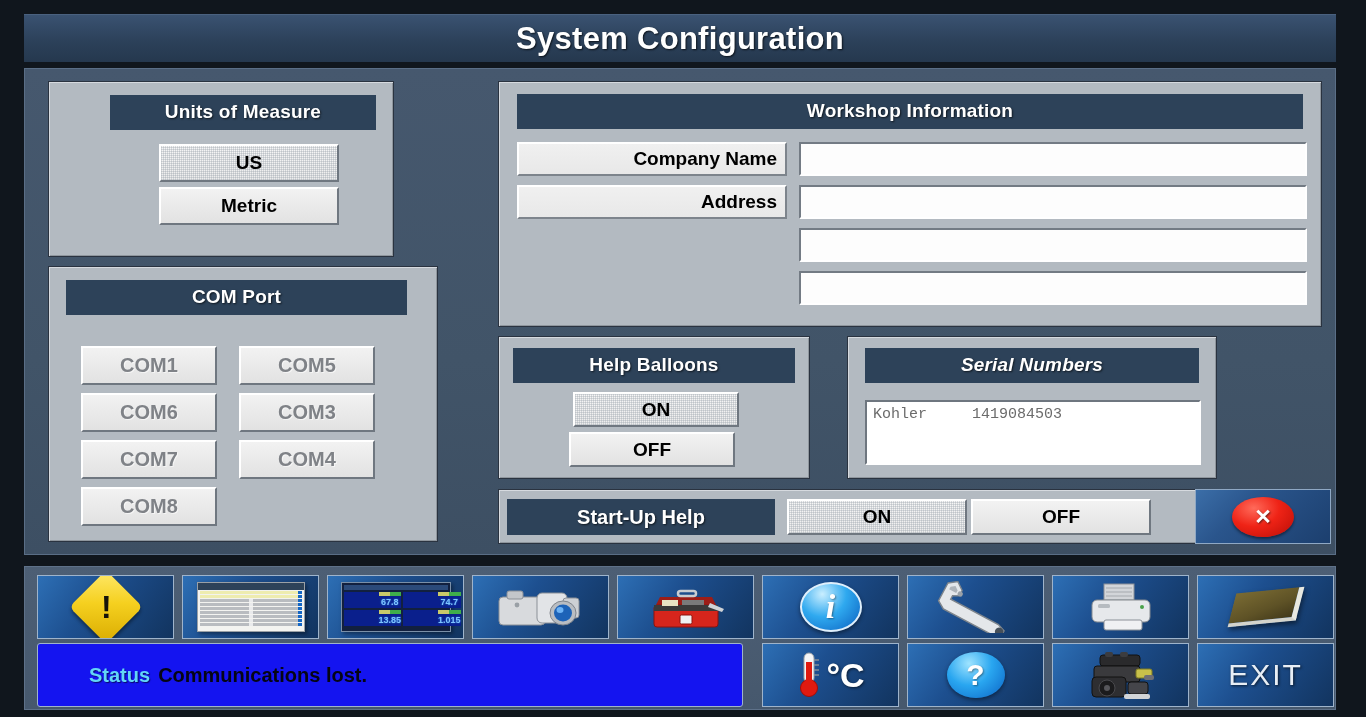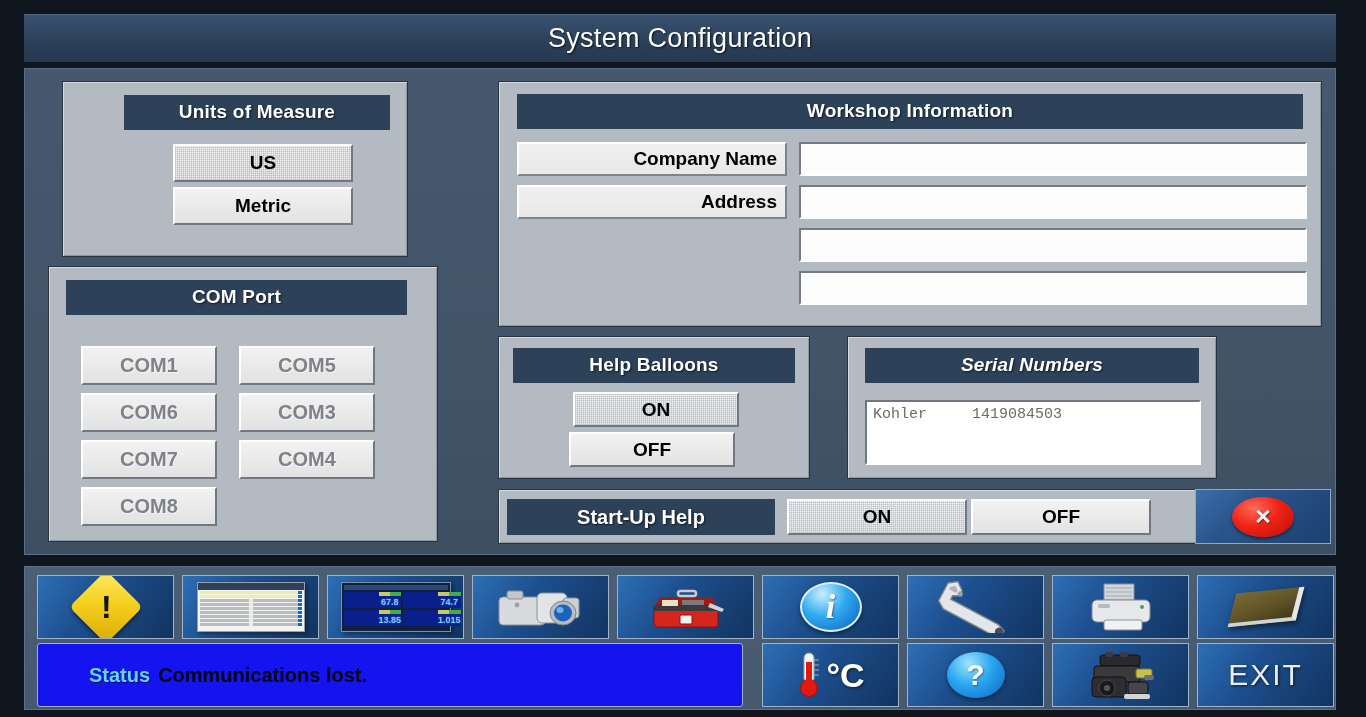--- a/index.html
+++ b/index.html
@@ -18,22 +18,22 @@
     left: 24px; top: 14px;
     width: 1312px; height: 48px;
     background: linear-gradient(180deg, #3a5271 0%, #2c415a 55%, #25384e 100%);
     border-top: 1px solid #4a617f;
     display: flex;
     align-items: center;
     justify-content: center;
   }
   .title-bar .title {
     color: #ffffff;
-    font-size: 27px;
-    font-weight: normal;
+    font-size: 31px;
+    font-weight: bold;
     letter-spacing: 0.3px;
     text-shadow: 1px 1px 2px rgba(0,0,0,0.7);
   }
 
   
   .work-area {
     position: absolute;
     left: 24px; top: 68px;
     width: 1312px; height: 487px;
     background: linear-gradient(180deg, #46586e 0%, #415468 60%, #3d4f63 100%);
@@ -113,21 +113,21 @@
     color: #000;
     font-size: 19px;
     font-weight: bold;
     display: flex;
     align-items: center;
     justify-content: flex-end;
     padding-right: 8px;
   }
 
   
-  #units-panel { left: 37px; top: 12px; width: 346px; height: 176px; padding-left: 44px; }
+  #units-panel { left: 23px; top: 12px; width: 346px; height: 176px; padding-left: 44px; }
   #units-panel .panel-header { margin: 13px 17px 0 17px; }
 
   
   #com-panel { left: 23px; top: 197px; width: 390px; height: 276px; }
   #com-panel .panel-header { margin: 13px 30px 0 17px; }
   .com-grid {
     position: absolute;
     left: 32px; top: 79px;
     width: 330px;
     display: grid;

